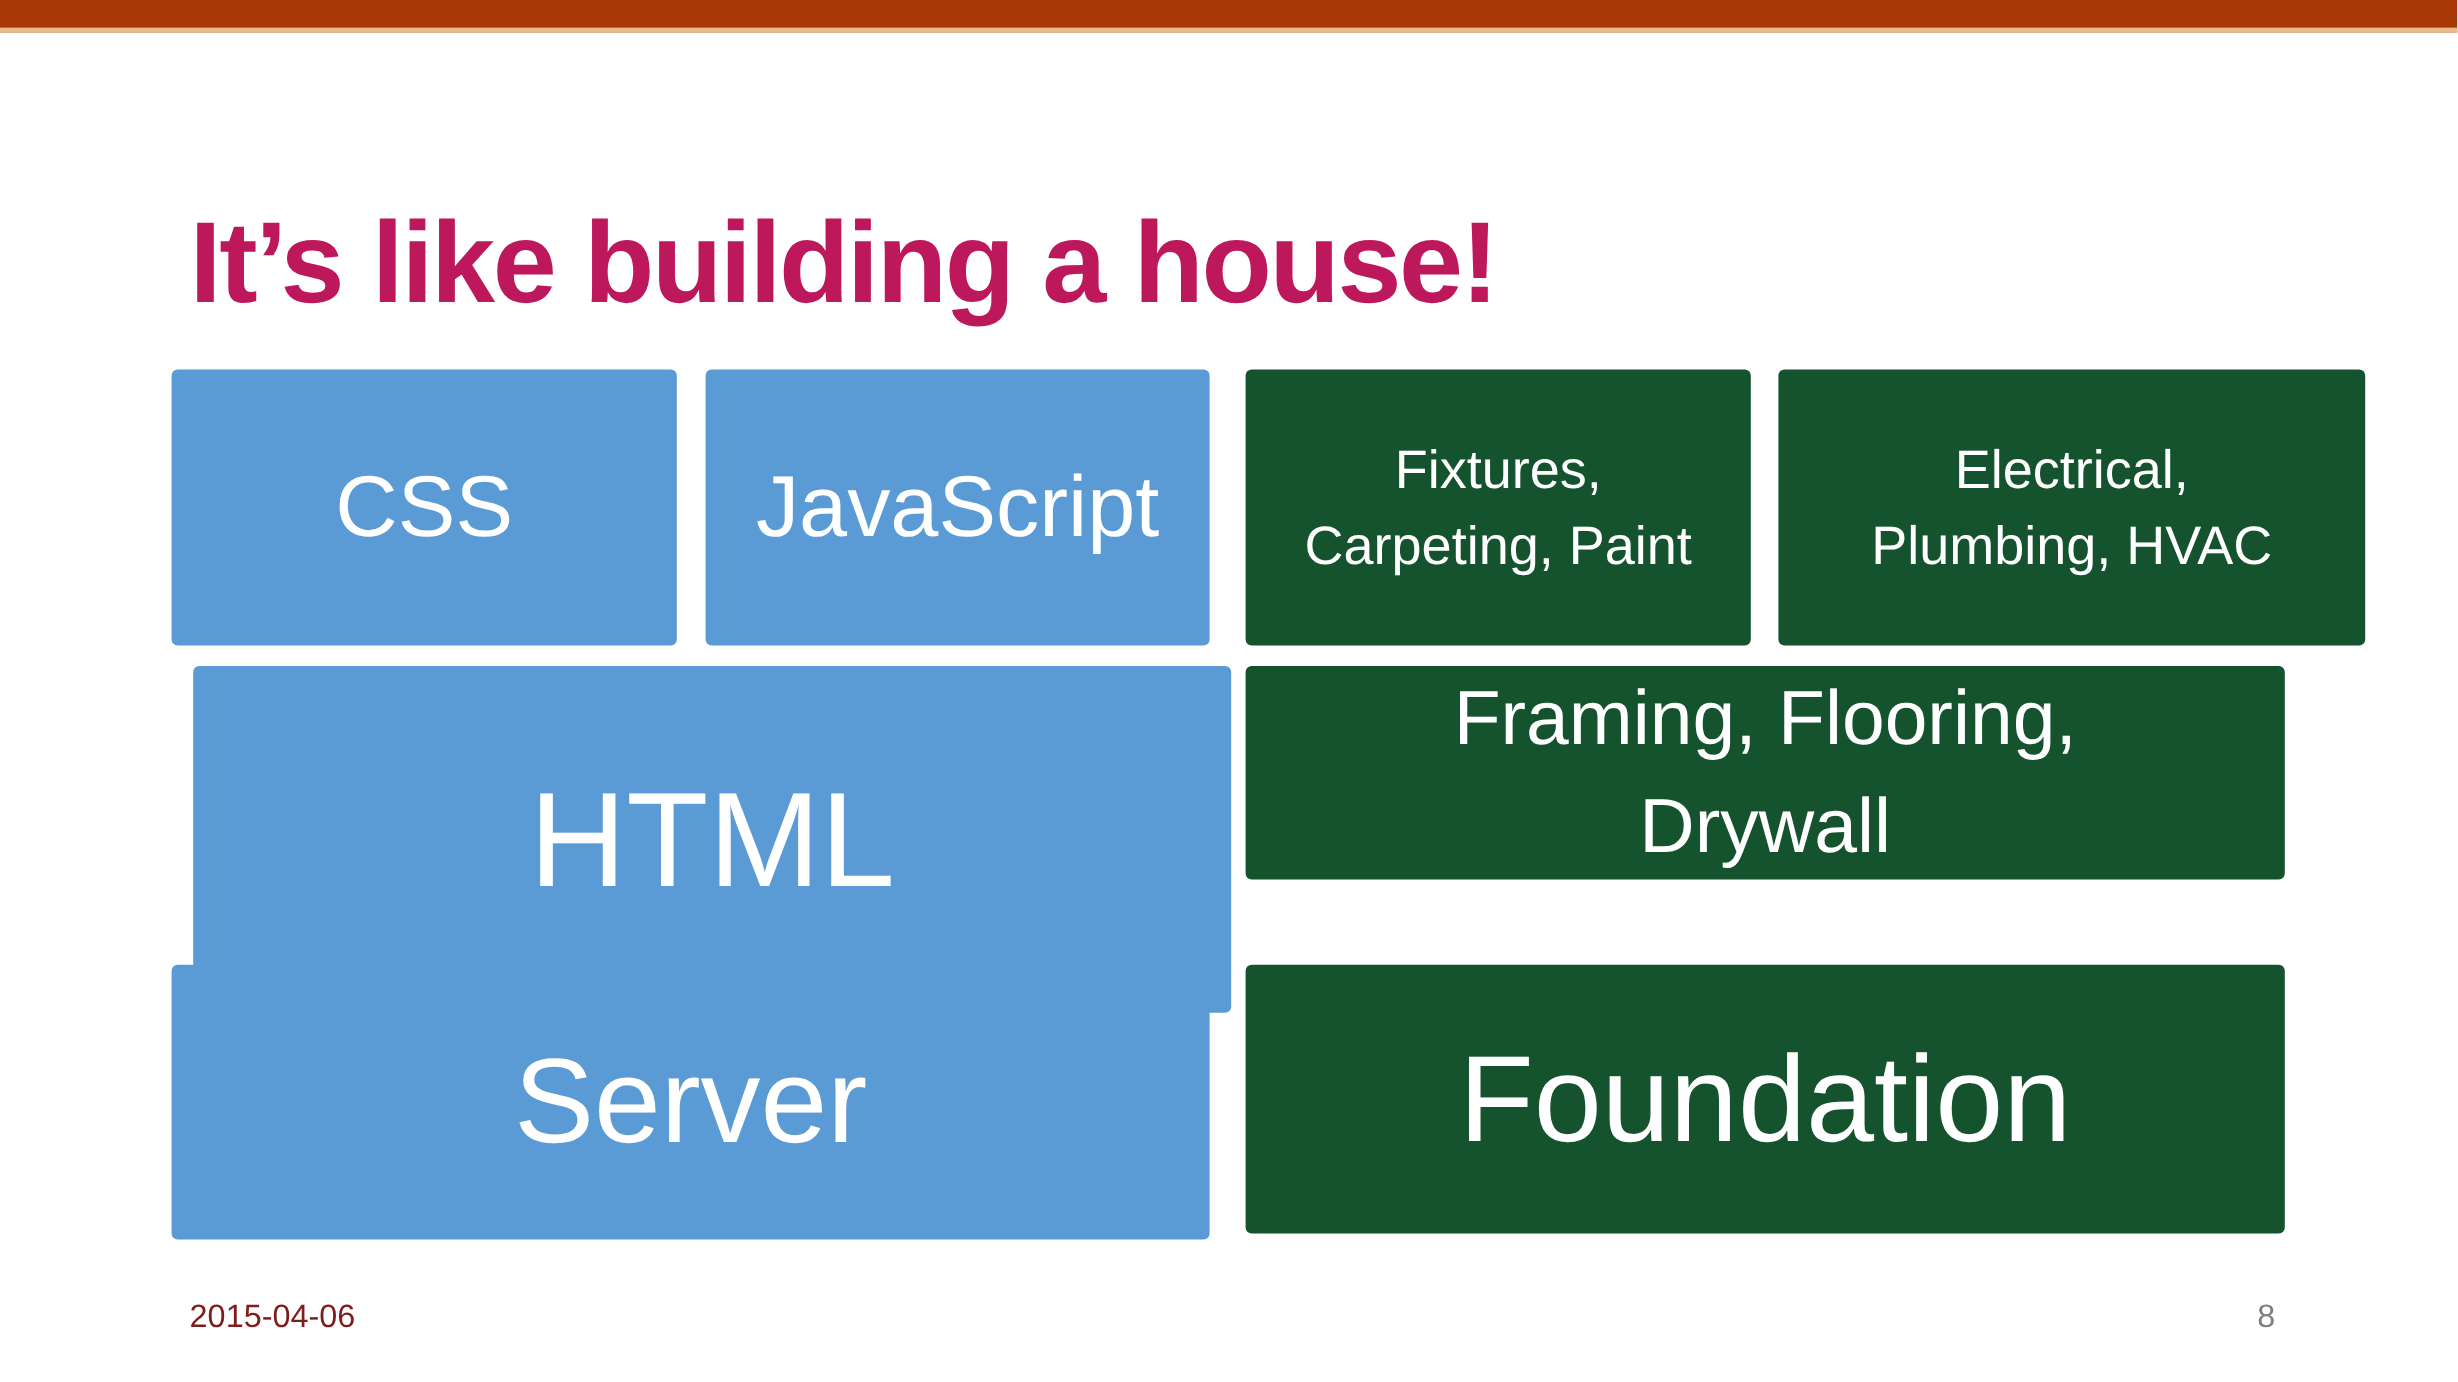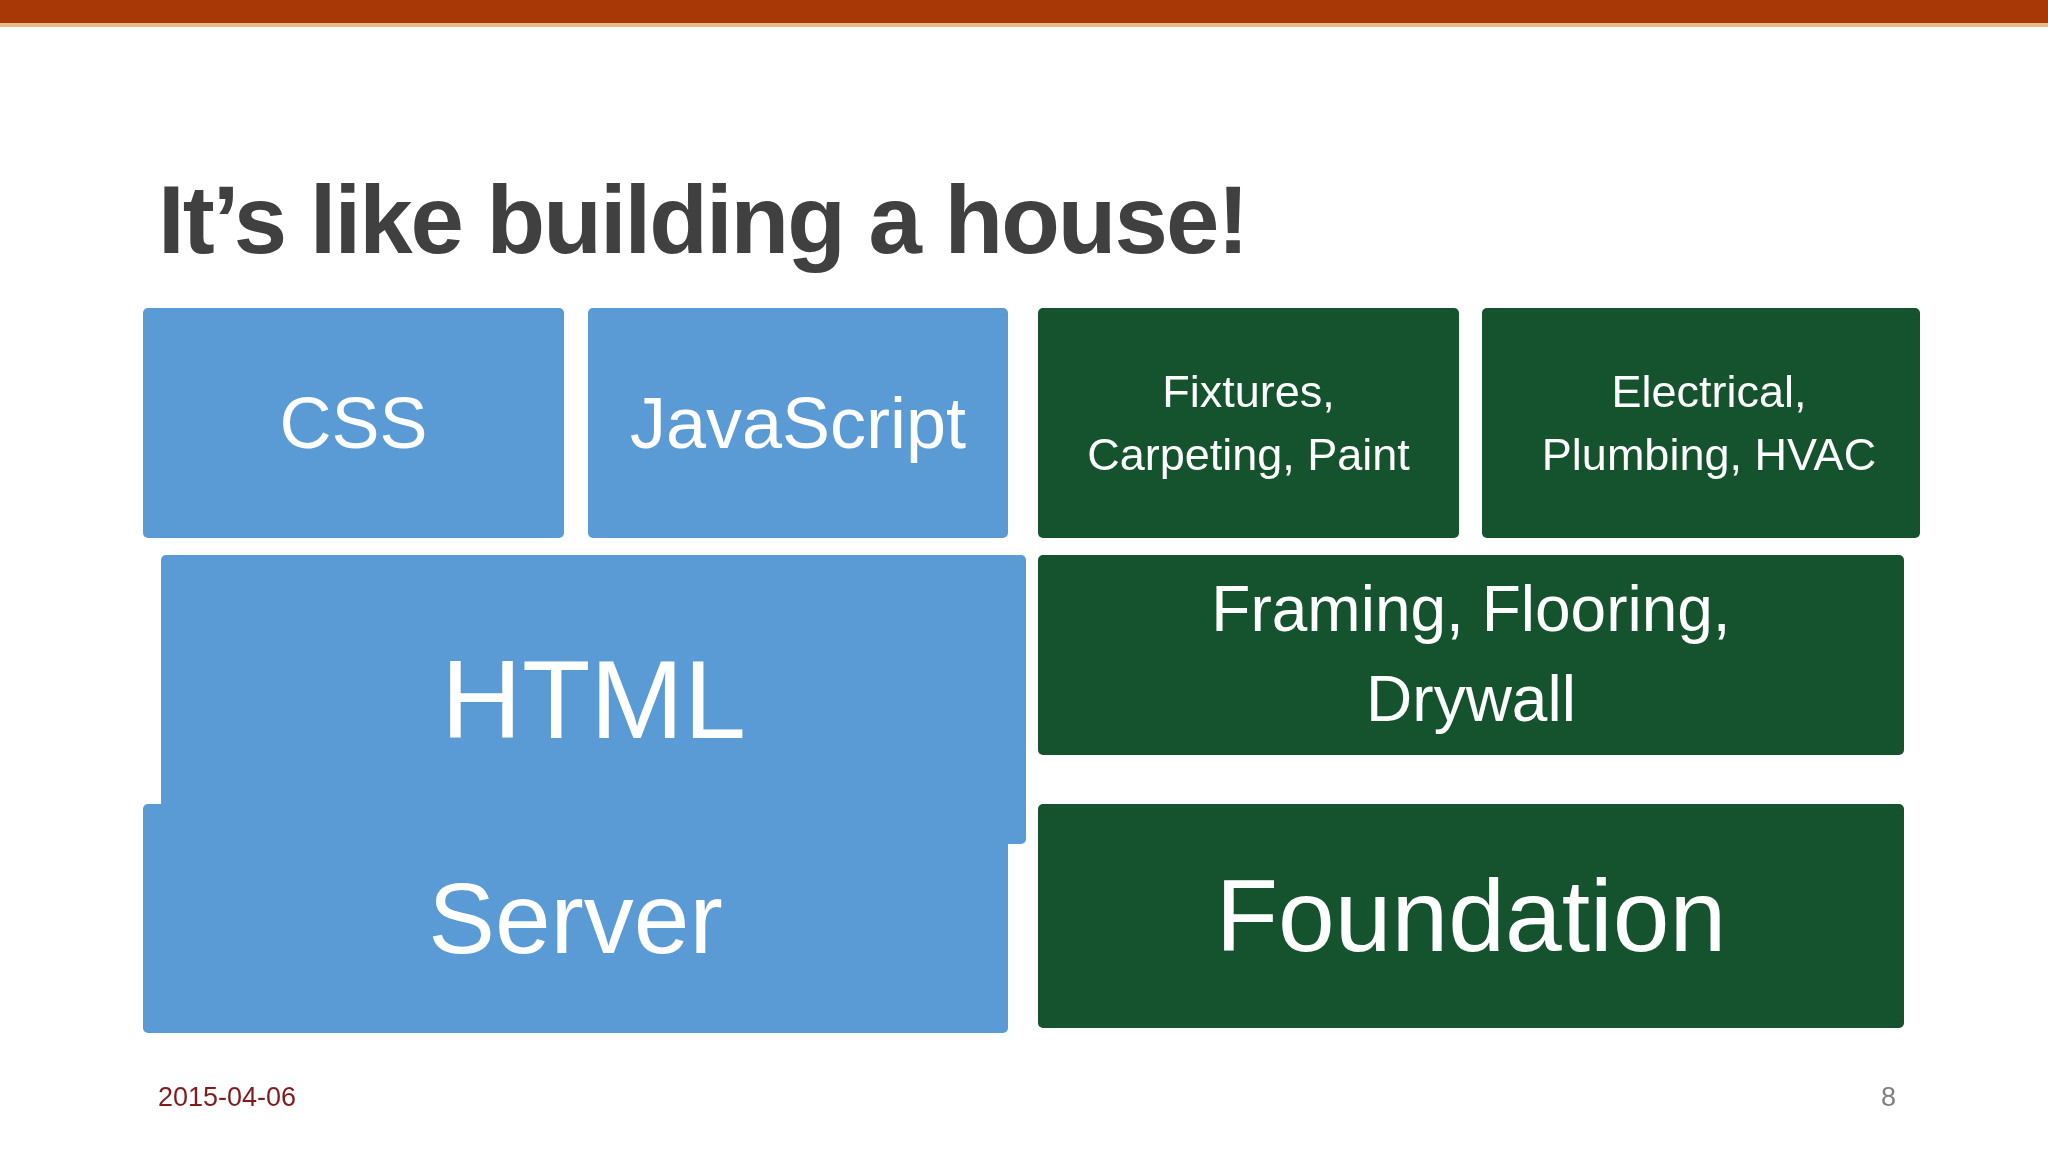--- a/index.html
+++ b/index.html
@@ -23,21 +23,21 @@
     background: #A83805;
     border-bottom: 4px solid #E9BA8D;
   }
   .slide-title {
     position: absolute;
     left: 158px;
     top: 96px;
     font-size: 96px;
     line-height: 1.25;
     letter-spacing: -2px;
-    color: #404040;
+    color: #be185d;
     white-space: nowrap;
   }
   .diagram {
     position: absolute;
     left: 0; top: 0;
     width: 2048px;
     height: 1152px;
   }
   .box {
     position: absolute;
@@ -49,25 +49,25 @@
     text-align: center;
     white-space: pre-line;
   }
   .blue   { background: #5B9BD5; }
   .orange { background: #14532d; }
 
   
   .box-css        { left: 143px;  top: 308px; width: 421px; height: 230px; font-size: 72px; }
   .box-javascript { left: 588px;  top: 308px; width: 420px; height: 230px; font-size: 72px; }
   .box-fixtures   { left: 1038px; top: 308px; width: 421px; height: 230px; font-size: 45px; line-height: 1.4; }
-  .box-electrical { left: 1482px; top: 308px; width: 422px; height: 230px; font-size: 45px; line-height: 1.4; padding-left: 16px; }
+  .box-electrical { left: 1482px; top: 308px; width: 489px; height: 230px; font-size: 45px; line-height: 1.4; }
 
   
   .box-html       { left: 161px;  top: 555px; width: 865px; height: 289px; font-size: 112px; }
-  .box-framing    { left: 1038px; top: 555px; width: 866px; height: 200px; font-size: 64px; line-height: 1.4; }
+  .box-framing    { left: 1038px; top: 555px; width: 866px; height: 178px; font-size: 64px; line-height: 1.4; }
 
   
   .box-server     { left: 143px;  top: 804px; width: 865px; height: 229px; font-size: 100px; }
   .box-foundation { left: 1038px; top: 804px; width: 866px; height: 224px; font-size: 102px; }
 
   .footer-date {
     position: absolute;
     left: 158px;
     top: 1082px;
     font-size: 27px;

